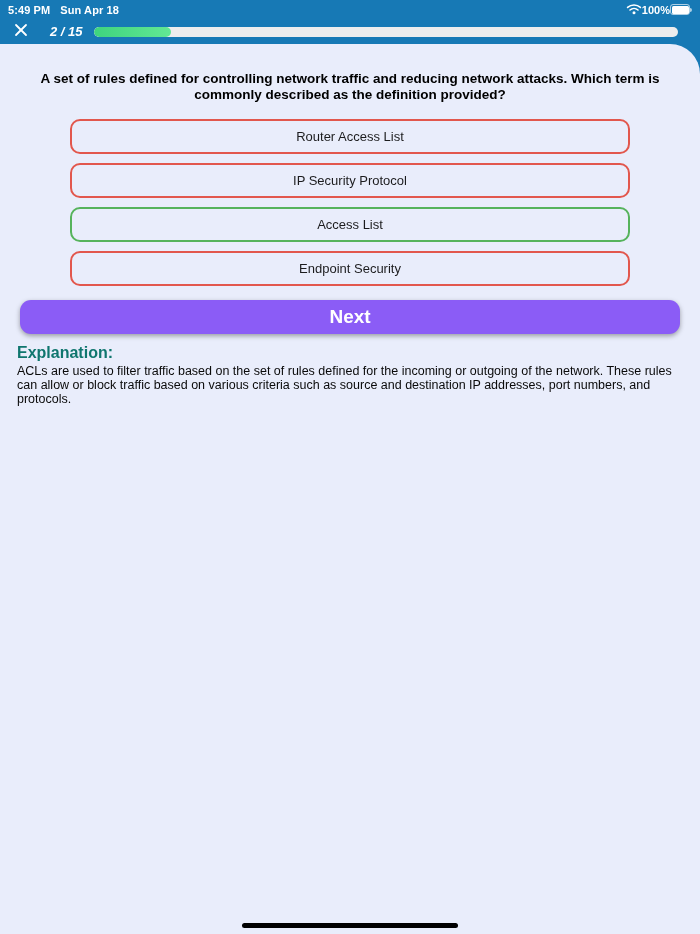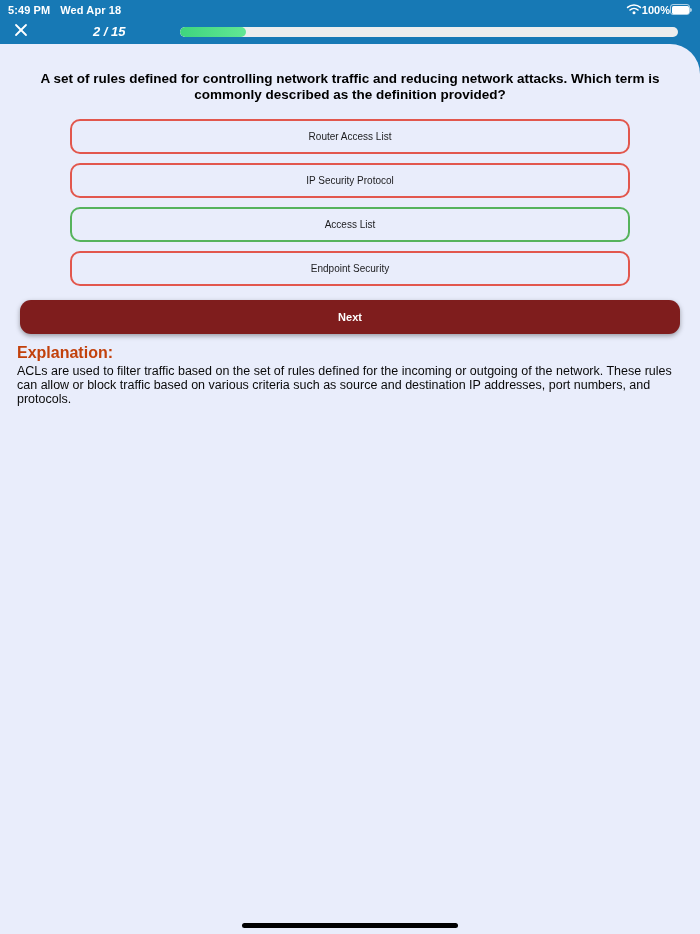--- a/index.html
+++ b/index.html
@@ -32,21 +32,21 @@
     background: #fff; border-radius: 1.5px;
   }
   .battery .nub {
     position: absolute; right: 0; top: 3.5px; width: 1.8px; height: 4px;
     background: rgba(255,255,255,.65); border-radius: 0 2px 2px 0;
   }
 
   
   .quiz-nav {
     position: absolute; top: 19px; left: 0; right: 0; height: 25px;
-    display: flex; align-items: center; gap: 43px;
+    display: flex; align-items: center;
   }
   .close-btn {
     width: 30px; height: 25px; margin-left: 6px;
     display: flex; align-items: center; justify-content: center;
     cursor: pointer;
   }
   .progress-label {
     color: #fff; font-size: 13px; font-weight: bold; font-style: italic;
     margin-left: 14px; white-space: nowrap;
   }
@@ -68,54 +68,54 @@
   .question {
     margin: 27px 28px 0 28px;
     text-align: center; font-size: 13.5px; font-weight: bold;
     line-height: 16px; color: #000000;
   }
   .options { margin-top: 16px; }
   .option {
     width: 560px; height: 35px; margin: 0 auto 9px auto;
     border: 2px solid transparent; border-radius: 10px;
     display: flex; align-items: center; justify-content: center;
-    font-size: 10px; color: #1c1c1e; cursor: pointer;
+    font-size: 13px; color: #1c1c1e; cursor: pointer;
     background: transparent;
   }
   .option-incorrect { border-color: #e2574d; }
   .option-correct  { border-color: #56b35c; }
 
   .next-btn {
     display: block; width: 660px; height: 34px; margin: 14px auto 0 auto;
-    background: #7f1d1d; border: none; border-radius: 11px;
-    color: #fff; font-size: 11px; font-weight: bold;
+    background: #8b5cf6; border: none; border-radius: 11px;
+    color: #fff; font-size: 19px; font-weight: bold;
     font-family: "Liberation Sans", "DejaVu Sans", sans-serif;
     box-shadow: 0 2px 5px rgba(0,0,0,.35);
     cursor: pointer;
   }
 
   .explanation { margin: 10px 17px 0 17px; }
-  .explanation h2 { font-size: 16px; font-weight: bold; color: #c2410c; margin-bottom: 2px; }
+  .explanation h2 { font-size: 16px; font-weight: bold; color: #0f766e; margin-bottom: 2px; }
   .explanation p  { font-size: 12.5px; line-height: 14px; color: #0a0a0a; }
 
   
   .home-indicator {
     position: absolute; left: 50%; bottom: 6px; transform: translateX(-50%);
     width: 216px; height: 5px; background: #000; border-radius: 3px;
   }
 </style>
 </head>
 <body>
 
 <div class="screen">
 
   <div class="status-bar">
     <div class="status-left">
       <span>5:49 PM</span>
-      <span>Wed Apr 18</span>
+      <span>Sun Apr 18</span>
     </div>
     <div class="status-right">
       <span>
         <svg width="16" height="12" viewBox="0 0 16 12">
           <g fill="none" stroke="#ffffff" stroke-width="1.6" stroke-linecap="round">
             <path d="M1.6 4.4 a9.6 9.6 0 0 1 12.8 0"></path>
             <path d="M4 7 a6 6 0 0 1 8 0"></path>
           </g>
           <circle cx="8" cy="9.7" r="1.5" fill="#ffffff"></circle>
         </svg>

